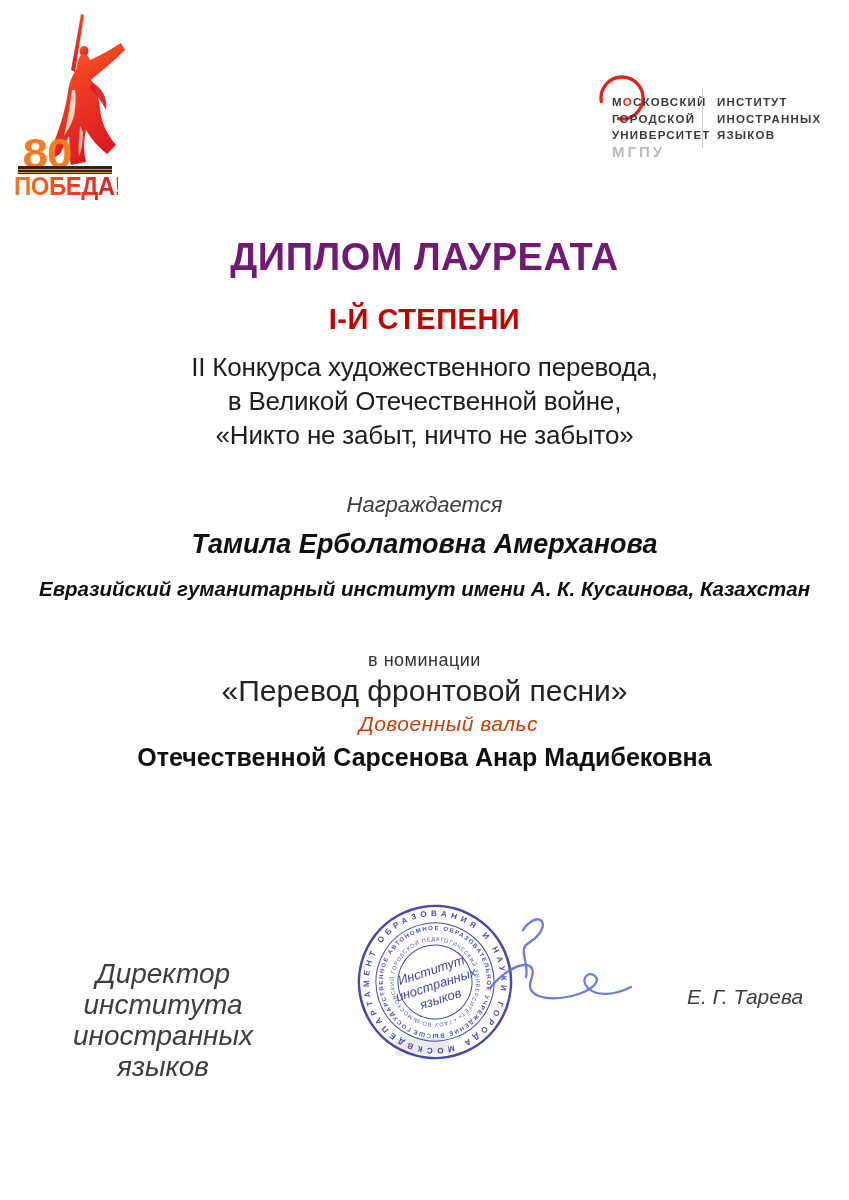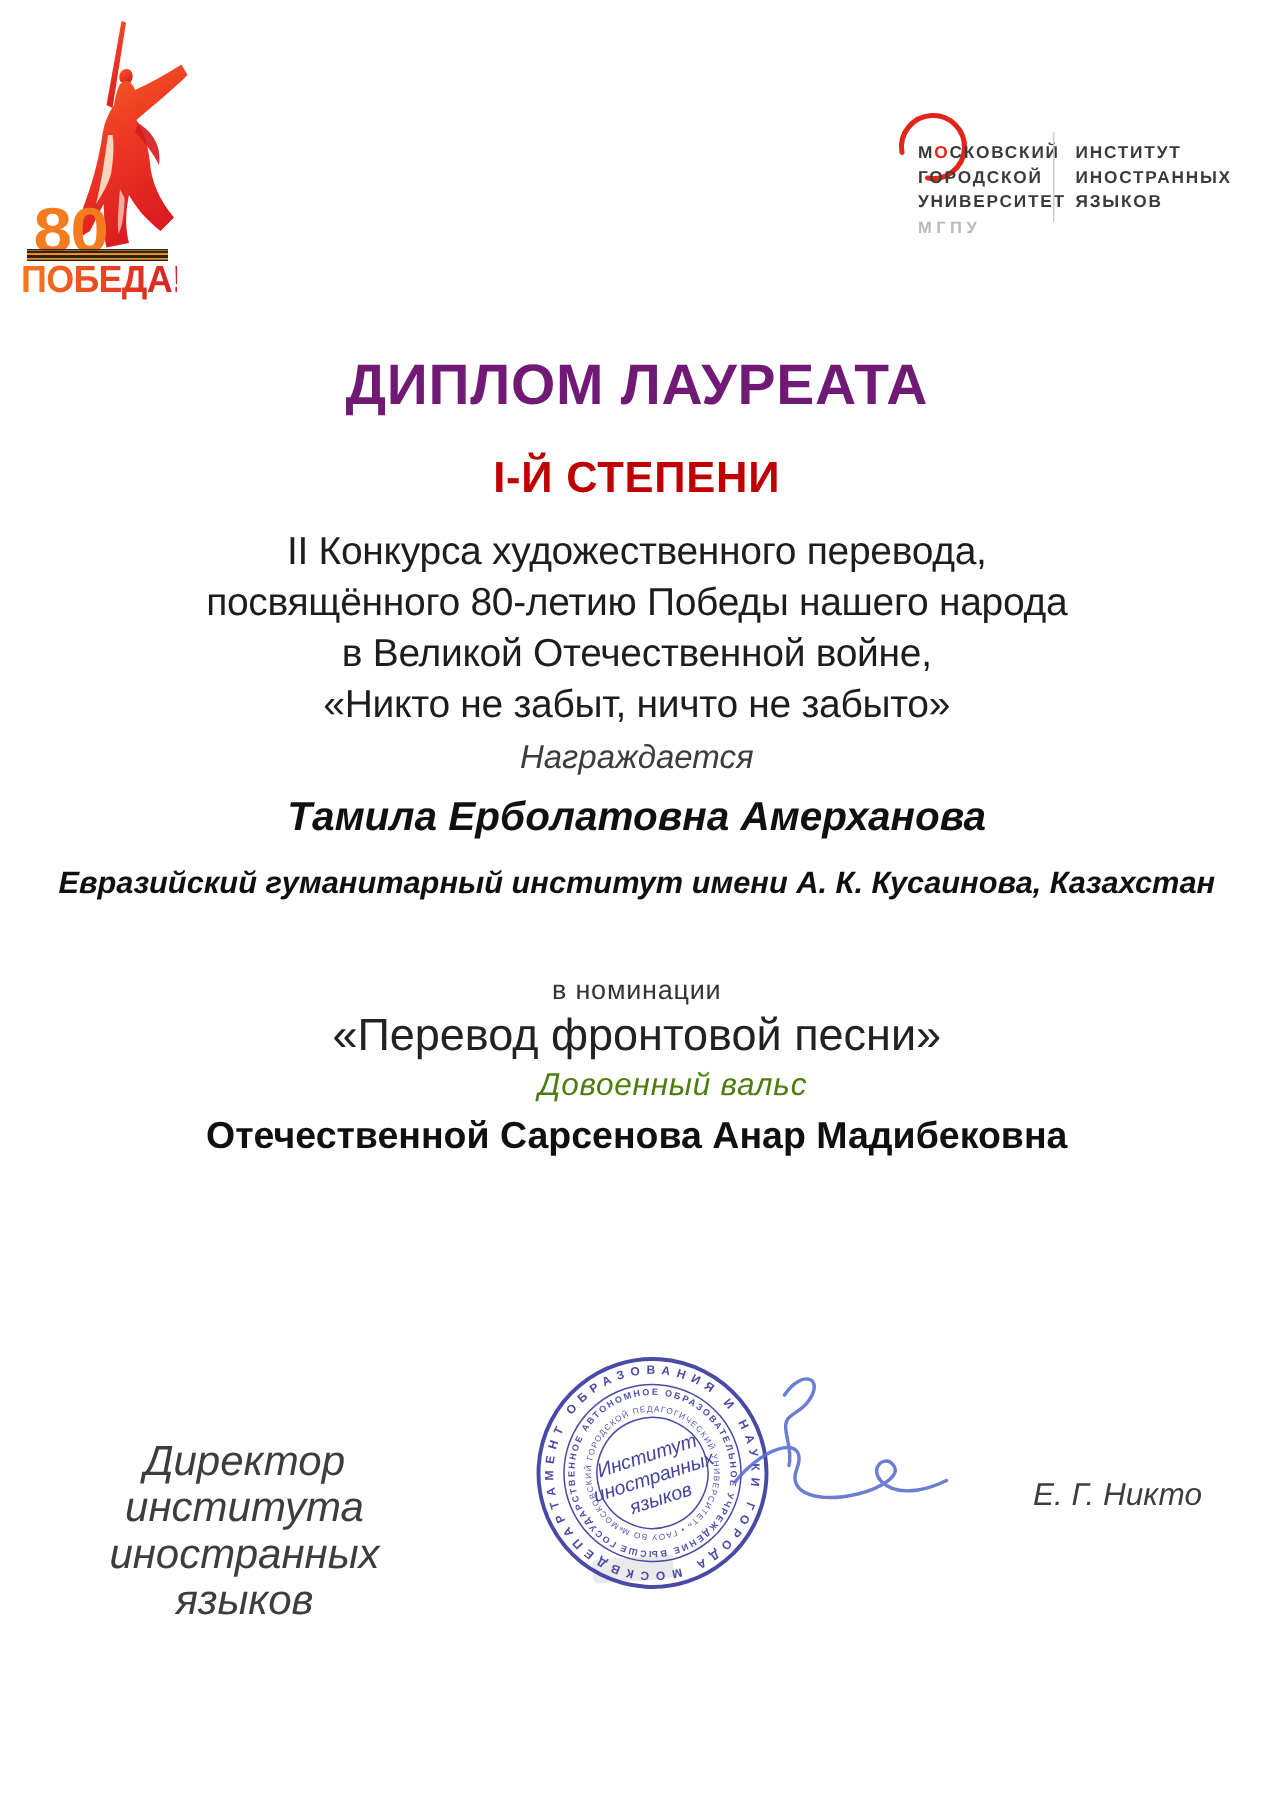--- a/index.html
+++ b/index.html
@@ -45,21 +45,21 @@
   
   .uni-logo { left: 596px; top: 72px; width: 230px; height: 92px; }
   .uni-arc { position: absolute; left: 0; top: 0; }
   .uni-left {
     position: absolute; left: 16px; top: 22px;
     font-size: 11.5px; font-weight: bold; letter-spacing: 1.2px;
     line-height: 16.5px; color: #3a3a39; white-space: nowrap;
   }
   .uni-left .o-red { color: #E1251B; }
   .uni-abbr {
-    font-size: 11px; font-weight: 600; letter-spacing: 3px;
+    font-size: 15px; font-weight: 600; letter-spacing: 3px;
     color: #b9b9b9;
   }
   .uni-divider {
     position: absolute; left: 106px; top: 16px; width: 1px; height: 60px;
     background: #cccccc;
   }
   .uni-right {
     position: absolute; left: 121px; top: 22px;
     font-size: 11.5px; font-weight: bold; letter-spacing: 1.2px;
     line-height: 16.5px; color: #3a3a39; white-space: nowrap;
@@ -91,21 +91,21 @@
   }
   .nomination-label {
     top: 650px; font-size: 18px; font-weight: 300; color: #333333;
     letter-spacing: 0.5px;
   }
   .nomination-title {
     top: 674px; font-size: 30px; font-weight: 300; color: #222222;
   }
   .nomination-work {
     top: 712px; font-size: 21px; font-style: italic; font-weight: 300;
-    color: #4d7c0f; letter-spacing: 0.5px; padding-left: 48px;
+    color: #c2410c; letter-spacing: 0.5px; padding-left: 48px;
   }
   .teacher-line {
     top: 743px; font-size: 25px; font-weight: bold; color: #101010;
   }
 
   
   .director-label {
     left: 48px; top: 958px; width: 230px; text-align: center;
     font-size: 28px; font-style: italic; line-height: 31px; color: #3d3d3d;
   }
@@ -184,21 +184,20 @@
       <div>ИНОСТРАННЫХ</div>
       <div>ЯЗЫКОВ</div>
     </div>
   </div>
 
   <div class="abs centered diploma-title">ДИПЛОМ ЛАУРЕАТА</div>
   <div class="abs centered degree-title">I-Й СТЕПЕНИ</div>
 
   <div class="abs centered body-block">
     <div>II Конкурса художественного перевода,</div>
-    <div>посвящённого 80-летию Победы нашего народа</div>
     <div>в Великой Отечественной войне,</div>
     <div>«Никто не забыт, ничто не забыто»</div>
   </div>
 
   <div class="abs centered awarded-label">Награждается</div>
   <div class="abs centered awardee-name">Тамила Ерболатовна Амерханова</div>
   <div class="abs centered awardee-institution">Евразийский гуманитарный институт имени А. К. Кусаинова, Казахстан</div>
 
   <div class="abs centered nomination-title">«Перевод фронтовой песни»</div>
   <div class="abs centered nomination-label">в номинации</div>
@@ -231,15 +230,15 @@
         <text class="stamp-center-text" x="100" y="114" text-anchor="middle">языков</text>
       </g>
 
       <g fill="none" stroke="#5b6fd0" stroke-width="2.3" stroke-linecap="round" opacity="0.9">
         <path d="M188 40 c 12 -18 27 -11 16 4 c -7 10 -17 8 -15 20 c 1 8 4 15 2 23"></path>
         <path d="M155 98 c 22 -27 50 -31 41 -8 c -6 16 15 22 41 16 c 16 -4 30 -13 23 -20 c -6 -6 -16 3 -7 12 c 9 9 27 7 43 -1"></path>
       </g>
     </svg>
   </div>
 
-  <div class="abs signer-name">Е. Г. Никто</div>
+  <div class="abs signer-name">Е. Г. Тарева</div>
 
 </div>
 
 </body></html>

